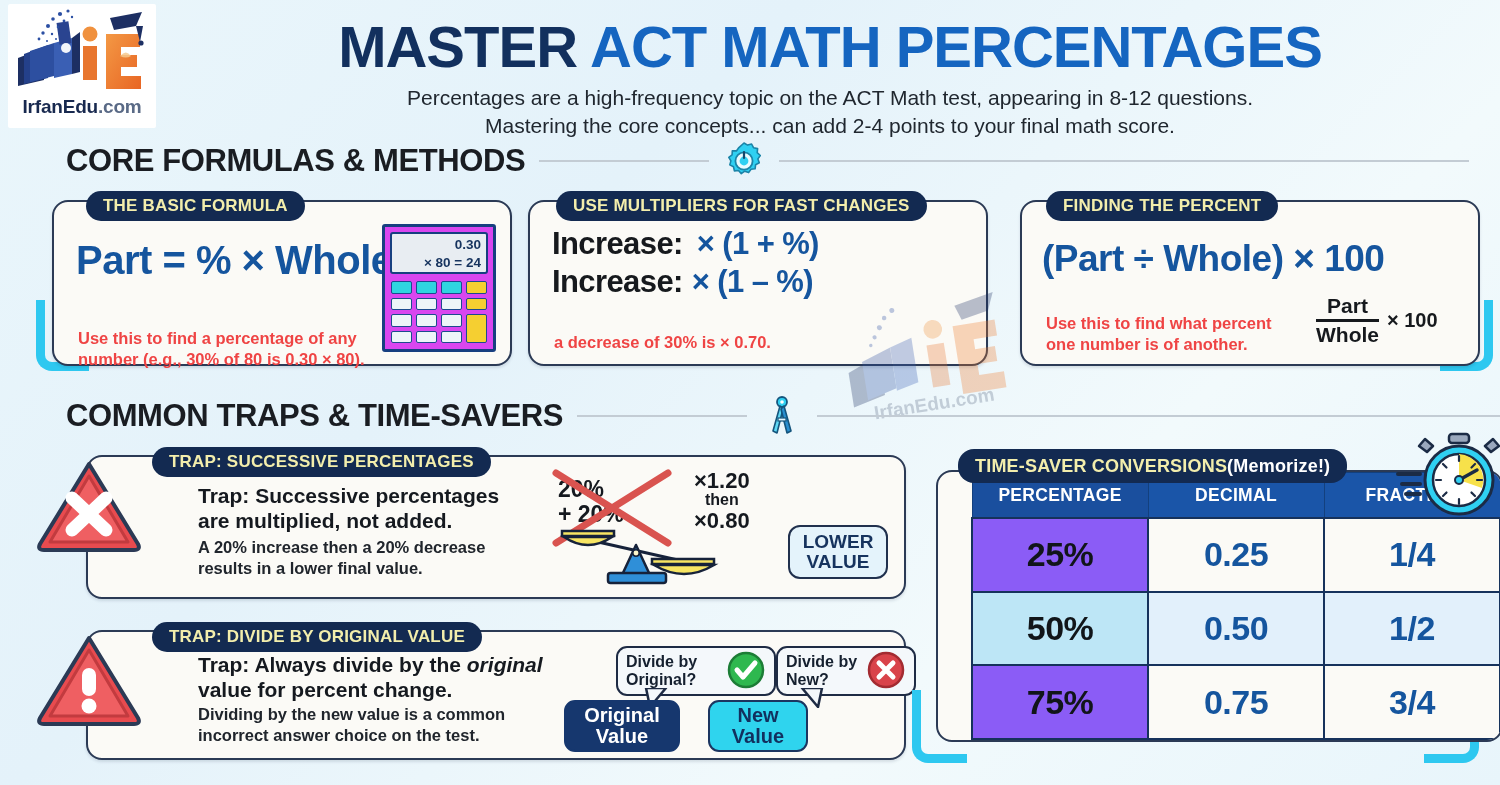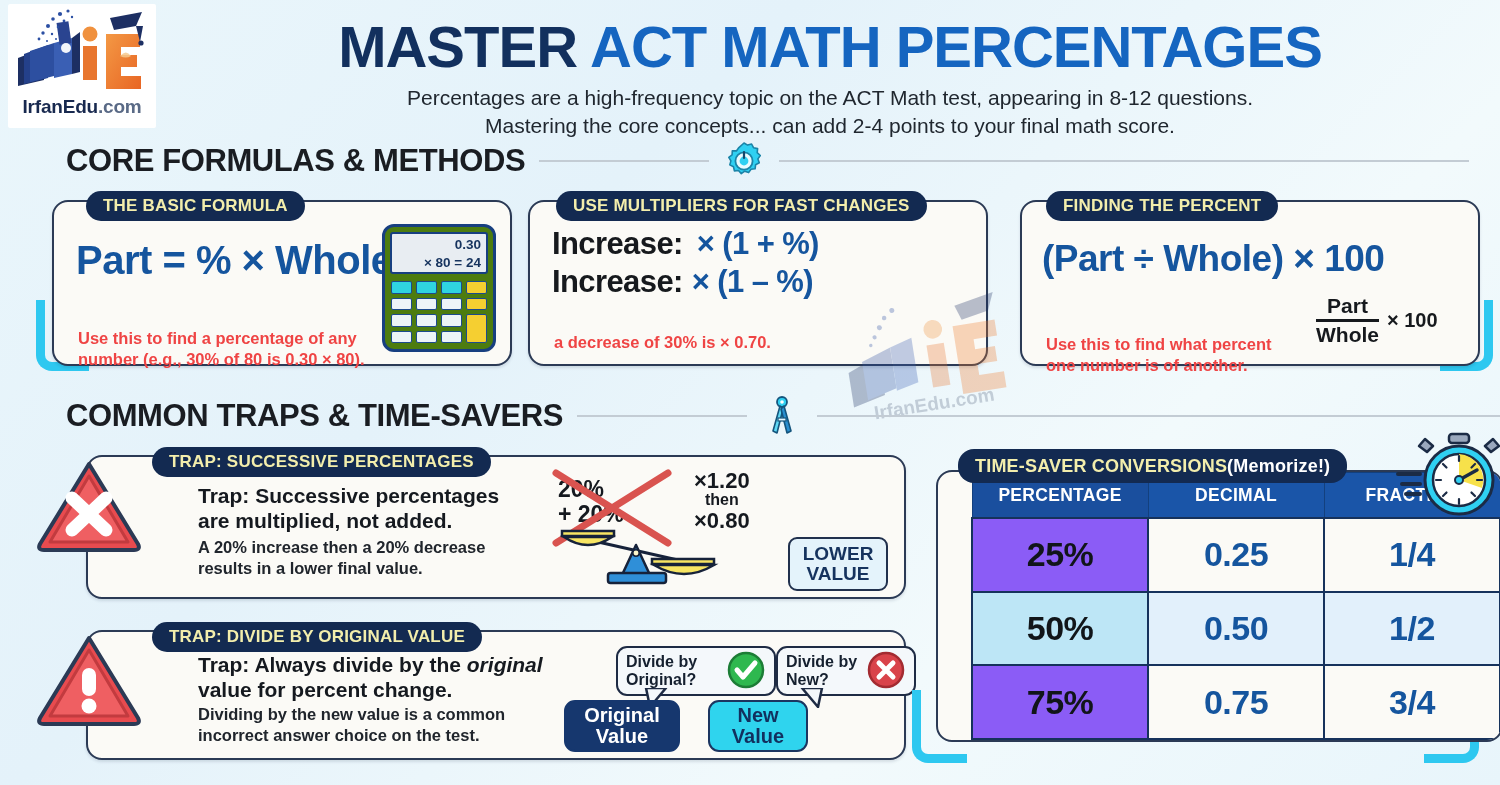--- a/index.html
+++ b/index.html
@@ -40,21 +40,21 @@
         font-size:17px;font-weight:bold;color:#f3eeac;letter-spacing:.2px;white-space:nowrap;z-index:6;}
   .pill .light{color:#ffffff;}
   .bracket{position:absolute;border:9px solid #2ec8f0;z-index:0;}
   .br-bl{border-top:none;border-right:none;border-bottom-left-radius:16px;}
   .br-br{border-top:none;border-left:none;border-bottom-right-radius:16px;}
 
   .formula{position:absolute;font-weight:bold;color:#15559e;letter-spacing:-.5px;}
   .desc{position:absolute;font-size:16.5px;font-weight:bold;color:#ef4444;line-height:1.28;margin-top:24px;}
 
   
-  .calc{position:absolute;background:#4d7c0f;border:3px solid #173f80;border-radius:12px;}
+  .calc{position:absolute;background:#d946ef;border:3px solid #173f80;border-radius:3px;}
   .calc-screen{position:absolute;left:5px;top:5px;right:5px;height:42px;background:#e8edf2;
     border:2px solid #173f80;border-radius:3px;text-align:right;padding:2px 5px 0 0;box-sizing:border-box;
     font-size:13.5px;font-weight:bold;color:#16335e;line-height:1.35;}
   .keys{position:absolute;left:6px;top:54px;right:6px;bottom:6px;
     display:grid;grid-template-columns:repeat(4,1fr);grid-auto-rows:1fr;gap:4px;}
   .k{background:#edf4f8;border:1.5px solid #1c4a8e;border-radius:2px;}
   .k.c{background:#2fd4e0;}
   .k.y{background:#f5cf31;}
 
   
@@ -201,21 +201,21 @@
     </div>
     <div class="desc" style="left:24px;top:106px;width:330px;">
       <div>a decrease of 30% is × 0.70.</div>
     </div>
   </div>
   <div class="pill" style="left:556px;top:191px;">USE MULTIPLIERS FOR FAST CHANGES</div>
 
   <div class="bracket br-br" style="left:1440px;top:300px;width:44px;height:62px;"></div>
   <div class="card" style="left:1020px;top:200px;width:456px;height:162px;">
     <div class="formula" style="left:20px;top:36px;font-size:37px;">(Part ÷ Whole) × 100</div>
-    <div class="desc" style="left:24px;top:108px;width:260px;">
+    <div class="desc" style="left:24px;top:87px;width:260px;">
       <div>Use this to find what percent</div>
       <div>one number is of another.</div>
     </div>
     <div style="position:absolute;left:294px;top:92px;display:flex;align-items:center;gap:8px;">
       <div style="text-align:center;">
         <div style="font-size:21px;font-weight:bold;color:#16191d;">Part</div>
         <div style="height:3px;background:#16191d;margin:1px 0;"></div>
         <div style="font-size:21px;font-weight:bold;color:#16191d;">Whole</div>
       </div>
       <div style="font-size:20px;font-weight:bold;color:#16191d;">× 100</div>
@@ -286,21 +286,21 @@
         <path d="M14 18 q24 16 48 0 z" fill="#f7e563" stroke="#16223a" stroke-width="2.5"></path>
         <path d="M104 46 q30 18 60 0 z" fill="#f7e563" stroke="#16223a" stroke-width="2.5"></path>
         <path d="M12 12 h52 v5 h-52z" fill="#f7e563" stroke="#16223a" stroke-width="2.5"></path>
         <path d="M102 40 h62 v5 h-62z" fill="#f7e563" stroke="#16223a" stroke-width="2.5"></path>
         <path d="M86 26 L100 56 L72 56 Z" fill="#2f8fd8" stroke="#16223a" stroke-width="2.5" stroke-linejoin="round"></path>
         <circle cx="86" cy="34" r="3.2" fill="#fdf6c9" stroke="#16223a" stroke-width="1.5"></circle>
         <rect x="58" y="54" width="58" height="10" rx="2.5" fill="#2f8fd8" stroke="#16223a" stroke-width="2.5"></rect>
       </svg>
     </div>
 
-    <div class="badge lower" style="left:700px;top:80px;width:96px;height:50px;flex-direction:column;">
+    <div class="badge lower" style="left:700px;top:68px;width:96px;height:50px;flex-direction:column;border-radius:12px;">
       <span>LOWER</span>
       <span>VALUE</span>
     </div>
   </div>
   <div class="pill" style="left:152px;top:447px;">TRAP: SUCCESSIVE PERCENTAGES</div>
   <svg class="warn" style="left:34px;top:458px;" width="110" height="96">
     <path d="M55 6 L104 86 Q107 92 100 92 L10 92 Q3 92 6 86 Z" fill="#e84b4f" stroke="#2b3a55" stroke-width="4" stroke-linejoin="round"></path>
     <path d="M55 18 L94 84 L16 84 Z" fill="#ef5f62" stroke="#c23b3f" stroke-width="3" stroke-linejoin="round"></path>
     <path d="M38 40 L72 72 M72 40 L38 72" stroke="#ffffff" stroke-width="13" stroke-linecap="round"></path>
   </svg>

